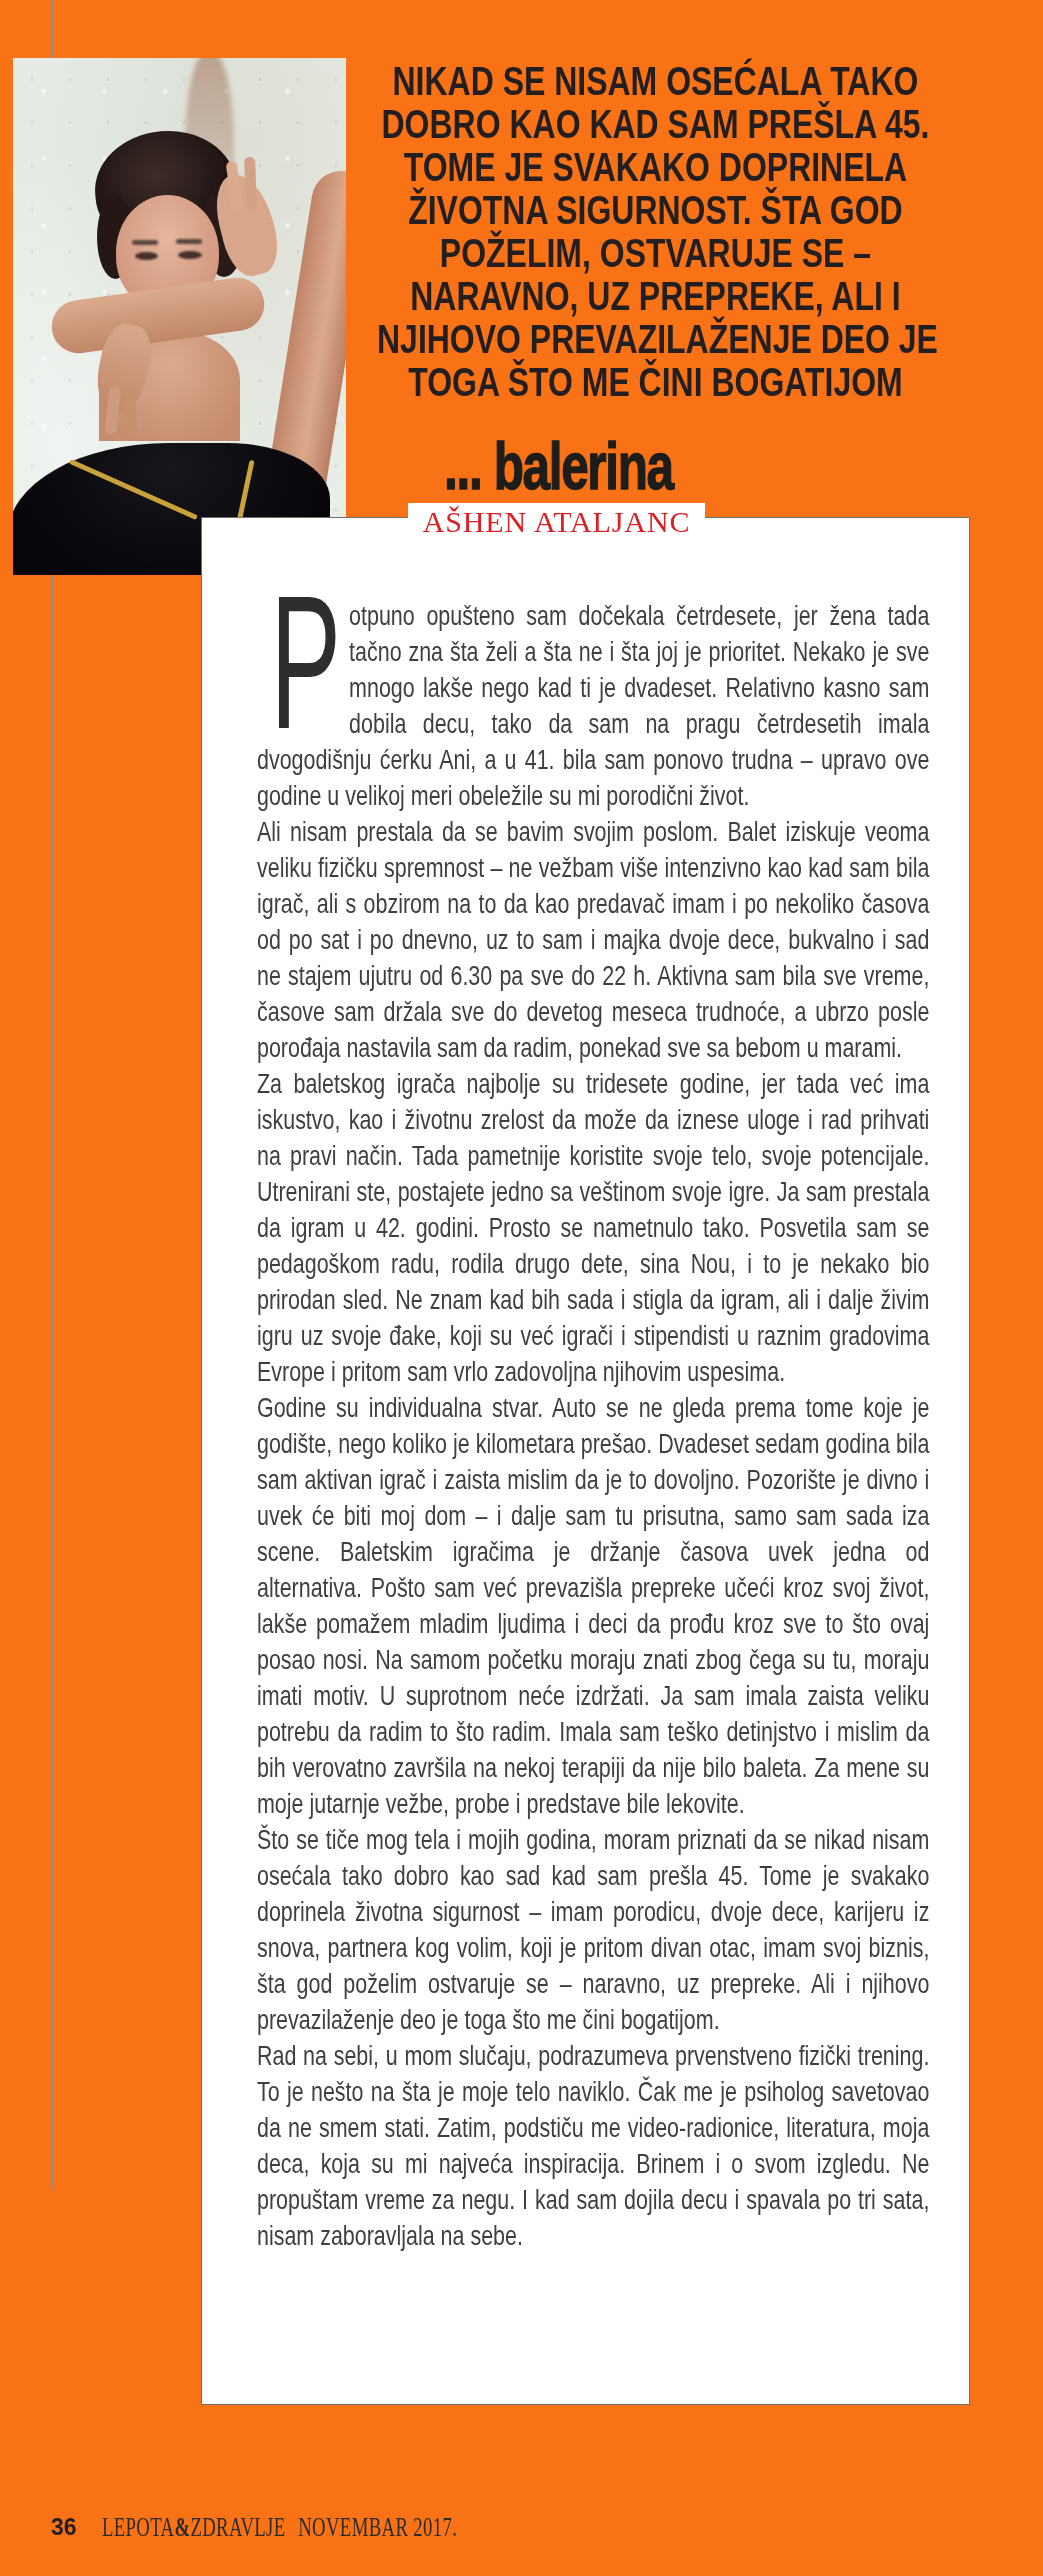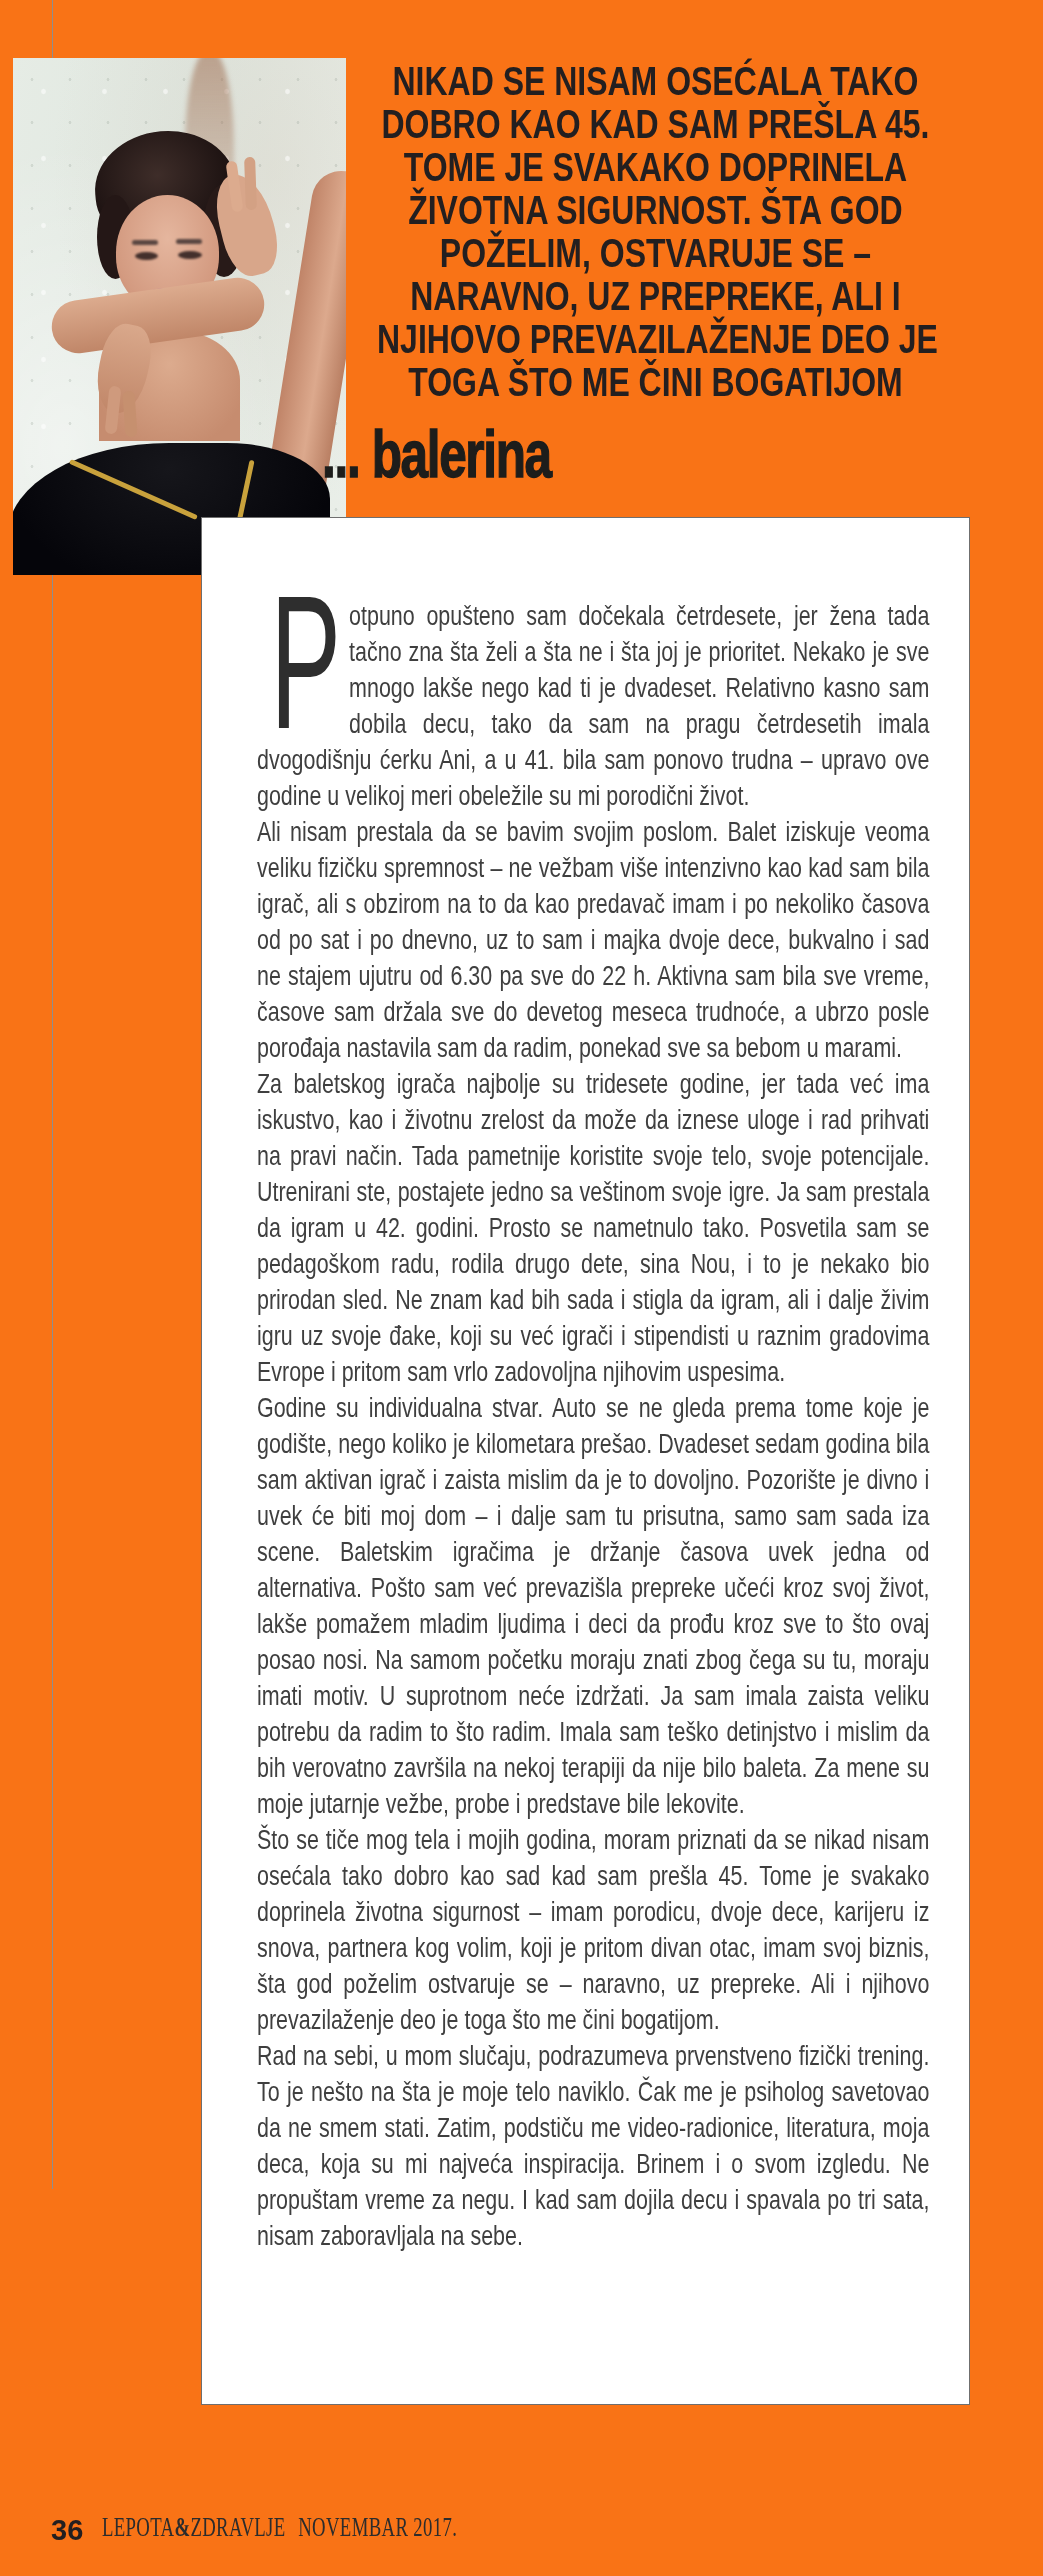--- a/index.html
+++ b/index.html
@@ -59,41 +59,41 @@
             background:radial-gradient(ellipse at 50% 18%, #16161b, #05050a 72%); }
   .strap-1 { left:51px; top:429px; width:139px; height:4.6px; border-radius:2.7px; background:#c9a23c; transform:rotate(24deg); }
   .strap-2 { left:225px; top:401px; width:4.6px; height:112px; border-radius:2.7px; background:#c9a23c; transform:rotate(12deg); }
 
   
   .quote { position:absolute; left:377px; top:60px; width:714px; transform:scaleX(0.78);
            transform-origin:0 0; text-align:center; color:#231f20; }
   .quote-line { white-space:nowrap; font-weight:bold; font-size:41px; line-height:43px; letter-spacing:0; }
 
   
-  .title-row { position:absolute; left:284px; top:418px; width:549px; text-align:left; }
+  .title-row { position:absolute; left:284px; top:430px; width:549px; text-align:center; }
   .title-inner { display:inline-block; font-size:66px; line-height:73px; font-weight:bold;
                  letter-spacing:-1.8px; color:#1d1d1b; white-space:nowrap;
                  transform:scaleX(0.75); -webkit-text-stroke:1.4px #1d1d1b; }
   .subtitle-row { position:absolute; left:282px; top:503px; width:549px; text-align:center; }
   .subtitle { display:inline-block; font-family:"Liberation Serif", serif; font-size:30px; line-height:37px;
               letter-spacing:0.9px; color:#dd1f26; background:#ffffff; padding:0 14.7px; white-space:nowrap; }
 
   
   .textbox { position:absolute; left:201px; top:517px; width:769px; height:1888px;
              background:#ffffff; border:0.9px solid #6f6f6f; box-sizing:border-box; }
   .bodycol { position:absolute; left:257px; top:598px; width:862px; transform:scaleX(0.78);
              transform-origin:0 0; font-size:27.5px; line-height:36px; color:#3f3f3f;
              text-align:justify; }
   .bodycol p { margin:0; }
   .dropcap { float:left; width:86px; height:144px; margin:-7.3px 15.6px 0 16.5px; }
   .dropcap-glyph { display:block; font-size:189px; line-height:144px; color:#2e2e2e;
                    transform:scaleX(0.72); transform-origin:0 0; }
 
   
-  .pageno { position:absolute; left:51px; top:2516px; font-size:29px; line-height:1;
+  .pageno { position:absolute; left:51px; top:2516px; font-size:23px; line-height:1;
             font-weight:bold; color:#231f20; }
   .brandline { position:absolute; left:102px; top:2513px; font-family:"Liberation Serif", serif;
                font-size:28px; line-height:1; color:#2c2c2c; letter-spacing:0.5px;
                transform:scaleX(0.67); transform-origin:0 0; white-space:nowrap; }
   .brandline .amp { font-weight:bold; }
   .brandline .issue { margin-left:19px; }
 </style>
 </head>
 <body>
 
@@ -138,20 +138,23 @@
     <div class="quote-line">NJIHOVO PREVAZILAŽENJE DEO JE</div>
     <div class="quote-line">TOGA ŠTO ME ČINI BOGATIJOM</div>
   </div>
 
   <div class="title-row">
     <span class="title-inner">... balerina</span>
   </div>
 
   <div class="textbox"></div>
 
+  <div class="subtitle-row">
+    <span class="subtitle">AŠHEN ATALJANC</span>
+  </div>
 
   <div class="bodycol">
     <p class="para">
       <span class="dropcap">
           <span class="dropcap-glyph">P</span>
         </span><span>otpuno opušteno sam dočekala četrdesete, jer žena tada tačno zna šta želi a šta ne i šta joj je prioritet. Nekako je sve mnogo lakše nego kad ti je dvadeset. Relativno kasno sam dobila decu, tako da sam na pragu četrdesetih imala dvogodišnju ćerku Ani, a u 41. bila sam ponovo trudna – upravo ove godine u velikoj meri obeležile su mi porodični život.</span>
     </p>
     <p class="para">Ali nisam prestala da se bavim svojim poslom. Balet iziskuje veoma veliku fizičku spremnost – ne vežbam više intenzivno kao kad sam bila igrač, ali s obzirom na to da kao predavač imam i po nekoliko časova od po sat i po dnevno, uz to sam i majka dvoje dece, bukvalno i sad ne stajem ujutru od 6.30 pa sve do 22 h. Aktivna sam bila sve vreme, časove sam držala sve do devetog meseca trudnoće, a ubrzo posle porođaja nastavila sam da radim, ponekad sve sa bebom u marami.</p>
     <p class="para">Za baletskog igrača najbolje su tridesete godine, jer tada već ima iskustvo, kao i životnu zrelost da može da iznese uloge i rad prihvati na pravi način. Tada pametnije koristite svoje telo, svoje potencijale. Utrenirani ste, postajete jedno sa veštinom svoje igre. Ja sam prestala da igram u 42. godini. Prosto se nametnulo tako. Posvetila sam se pedagoškom radu, rodila drugo dete, sina Nou, i to je nekako bio prirodan sled. Ne znam kad bih sada i stigla da igram, ali i dalje živim igru uz svoje đake, koji su već igrači i stipendisti u raznim gradovima Evrope i pritom sam vrlo zadovoljna njihovim uspesima.</p>
     <p class="para">Godine su individualna stvar. Auto se ne gleda prema tome koje je godište, nego koliko je kilometara prešao. Dvadeset sedam godina bila sam aktivan igrač i zaista mislim da je to dovoljno. Pozorište je divno i uvek će biti moj dom – i dalje sam tu prisutna, samo sam sada iza scene. Baletskim igračima je držanje časova uvek jedna od alternativa. Pošto sam već prevazišla prepreke učeći kroz svoj život, lakše pomažem mladim ljudima i deci da prođu kroz sve to što ovaj posao nosi. Na samom početku moraju znati zbog čega su tu, moraju imati motiv. U suprotnom neće izdržati. Ja sam imala zaista veliku potrebu da radim to što radim. Imala sam teško detinjstvo i mislim da bih verovatno završila na nekoj terapiji da nije bilo baleta. Za mene su moje jutarnje vežbe, probe i predstave bile lekovite.</p>

